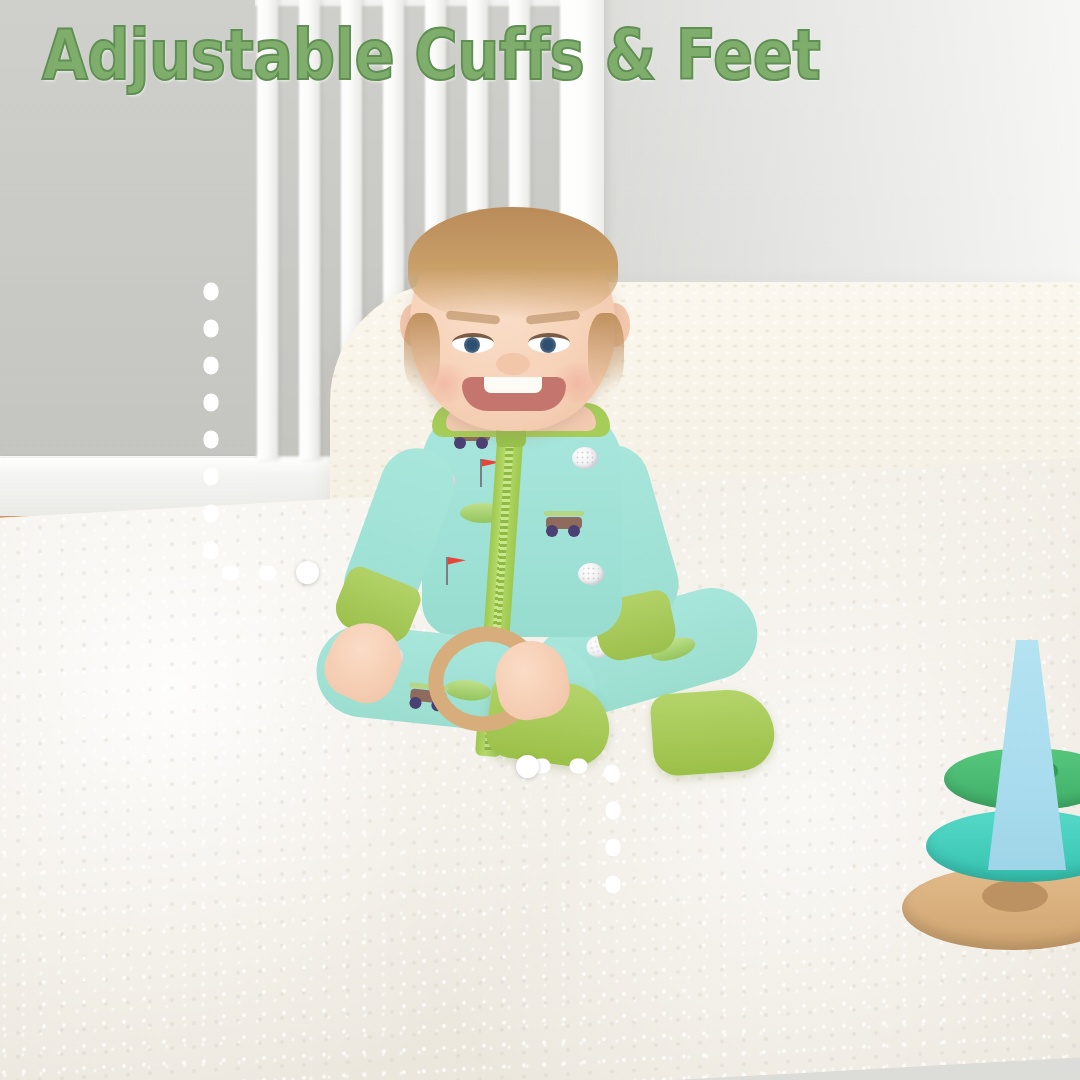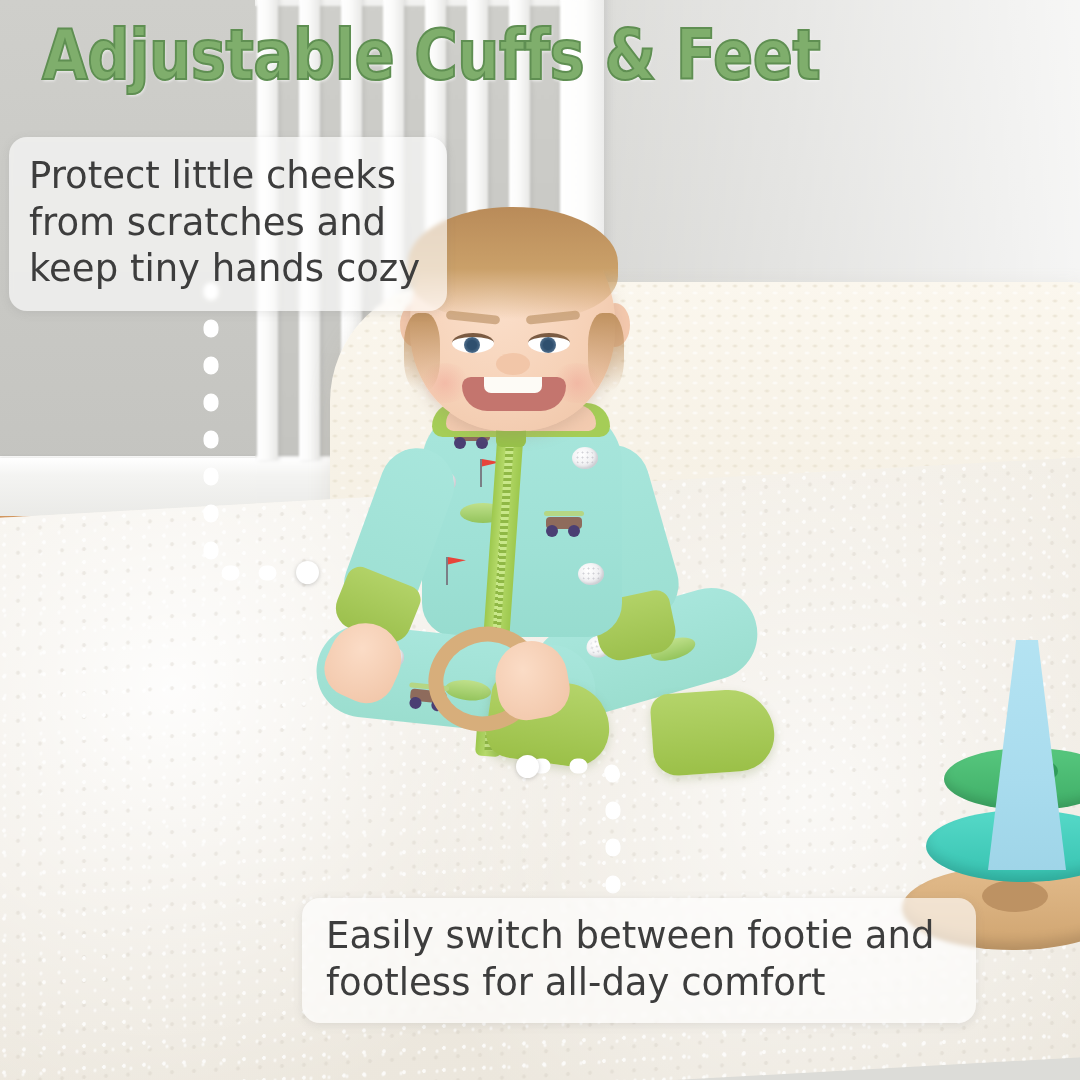--- a/index.html
+++ b/index.html
@@ -519,20 +519,15 @@
   <svg class="leader" width="1080" height="1080" style="left:0;top:0">
     <path d="M211,290 L211,560 Q211,573 224,573 L300,573" fill="none" stroke="#ffffff" stroke-width="15" stroke-linecap="round" stroke-dasharray="3 34"></path>
   </svg>
   <div class="dot" style="left:296px;top:561px"></div>
 
   <svg class="leader" width="1080" height="1080" style="left:0;top:0">
     <path d="M540,766 L600,766 Q613,766 613,779 L613,900" fill="none" stroke="#ffffff" stroke-width="15" stroke-linecap="round" stroke-dasharray="3 34"></path>
   </svg>
   <div class="dot" style="left:516px;top:755px"></div>
 
-  <div class="callout" id="callout-cheeks">Protect little cheeks
-from scratches and
-keep tiny hands cozy</div>
-
-  <div class="callout" id="callout-footie">Easily switch between footie and
-footless for all-day comfort</div>
+
 
 </div>
 
 </body></html>

